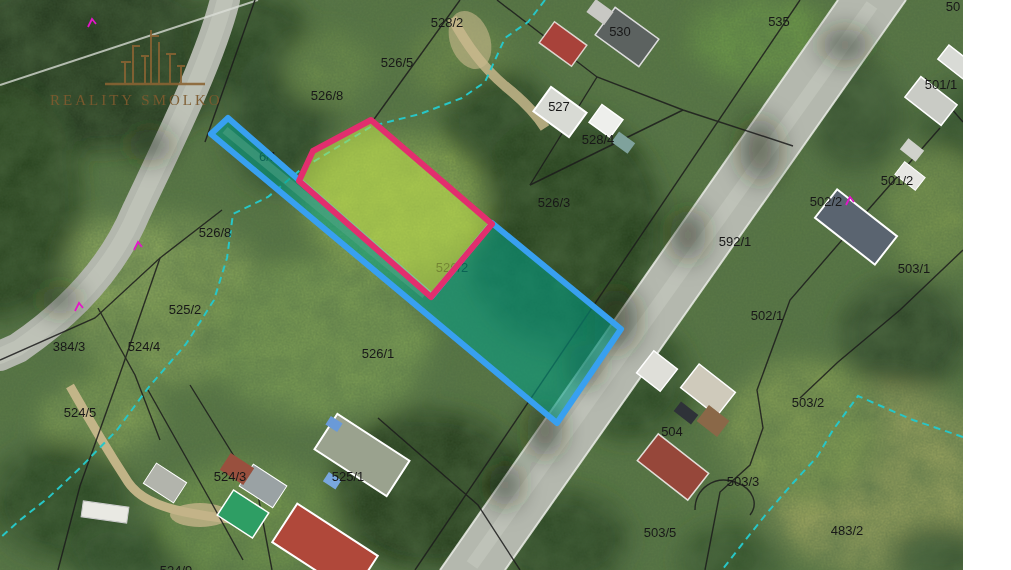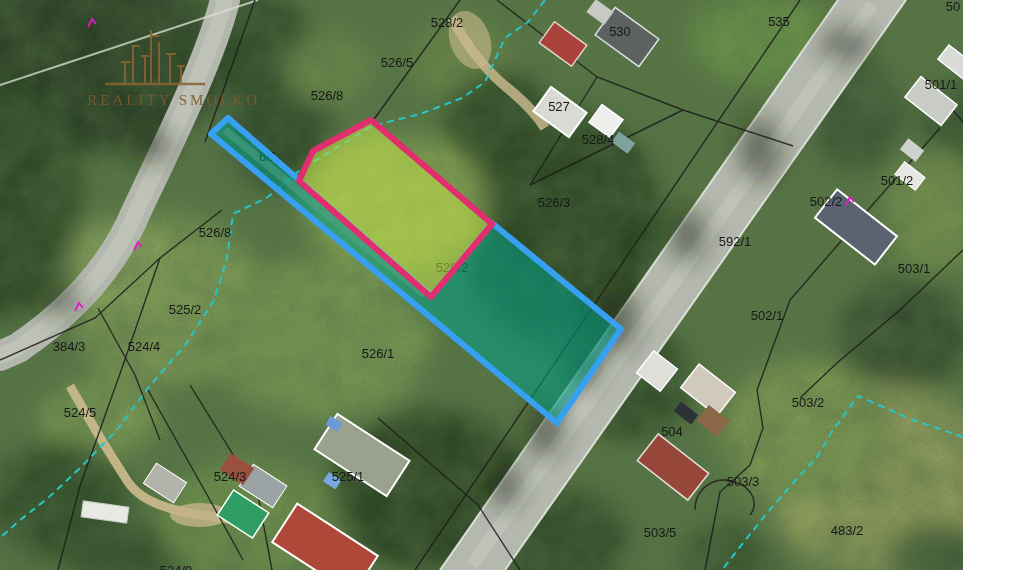--- a/index.html
+++ b/index.html
@@ -1,21 +1,21 @@
 <!DOCTYPE html>
 <html><head>
 <meta charset="utf-8">
 <style>
   html,body{margin:0;padding:0;background:#ffffff;}
   .stage{position:relative;width:1011px;height:570px;background:#ffffff;overflow:hidden;
          font-family:"Liberation Sans","DejaVu Sans",sans-serif;}
   svg.map{position:absolute;left:0;top:0;display:block;}
   svg.map text{font-family:"Liberation Sans","DejaVu Sans",sans-serif;font-size:13px;fill:#181818;}
   .right-gutter{position:absolute;left:963px;top:0;width:48px;height:570px;background:#ffffff;}
-  .logo{position:absolute;left:50px;top:16px;width:210px;opacity:.93;text-align:right;}
+  .logo{position:absolute;left:50px;top:16px;width:210px;opacity:.93;text-align:left;}
   .logo-text{font-family:"Liberation Serif","DejaVu Serif",serif;font-size:15px;letter-spacing:3px;
              color:#7d5a2e;white-space:nowrap;margin-top:-2px;}
 </style>
 </head>
 <body>
 
 <div class="stage">
 
 <svg class="map" width="963" height="570" viewBox="0 0 963 570">
   <defs>

